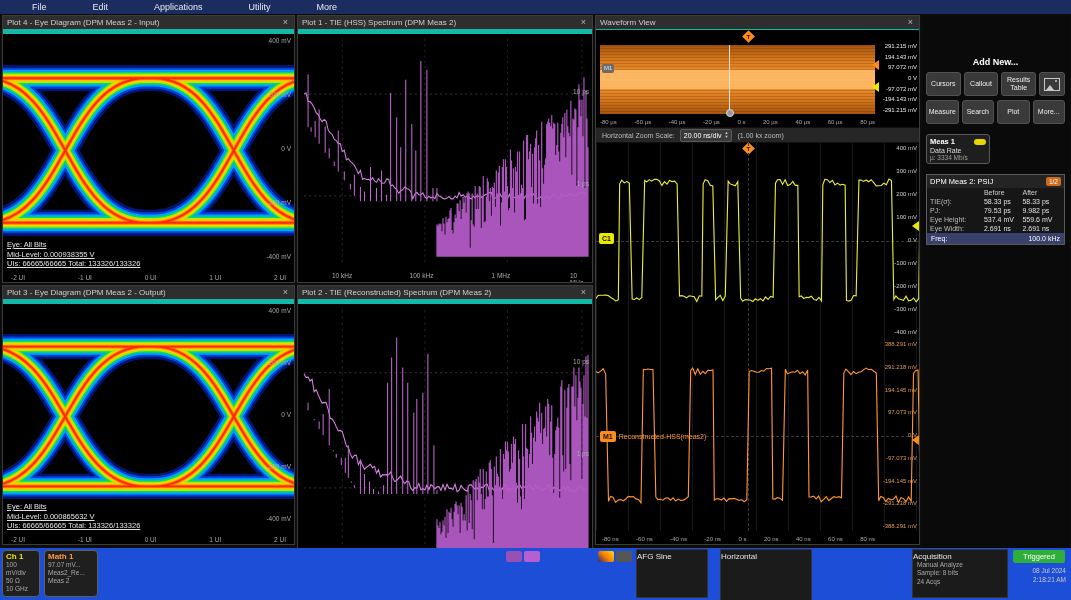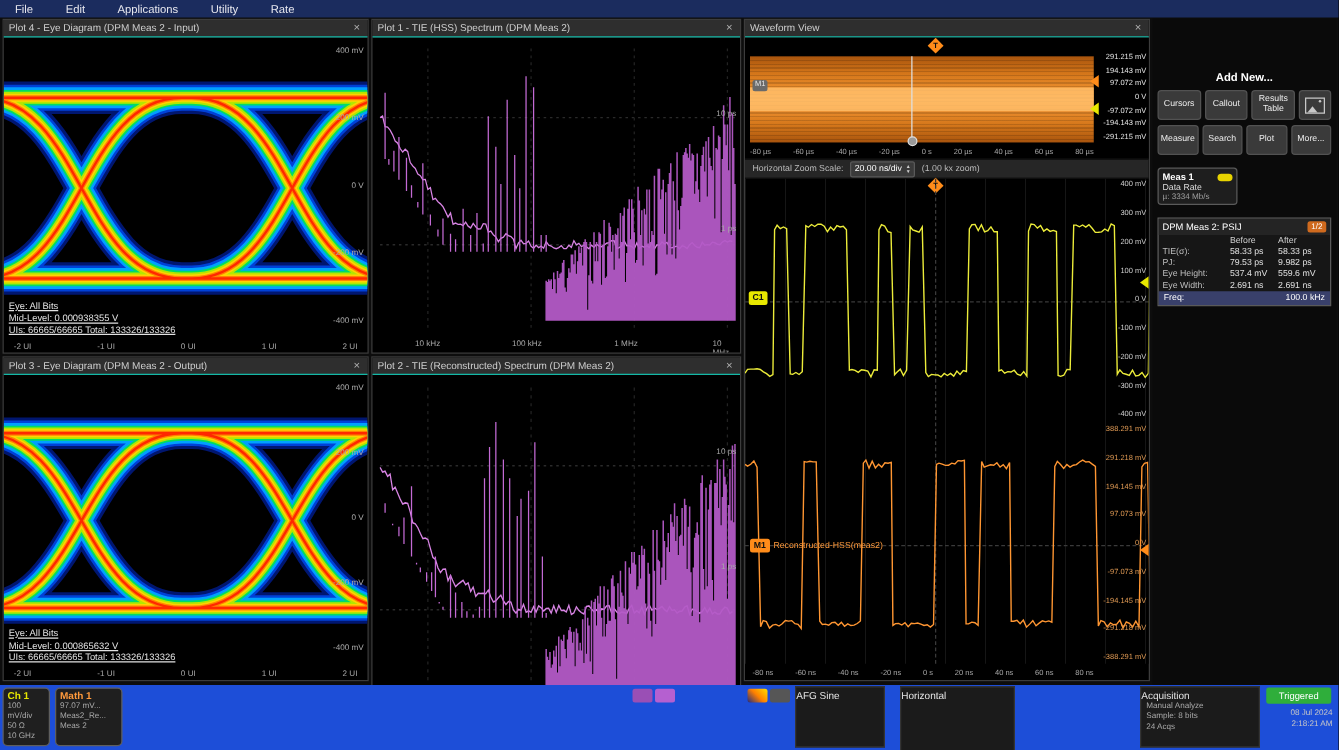--- a/index.html
+++ b/index.html
@@ -2,24 +2,24 @@
 <html><head>
 <meta charset="utf-8">
 <style>
   html,body{margin:0;padding:0;background:#000;}
   .screen{position:relative;width:1071px;height:600px;background:#0d0d0d;overflow:hidden;
           font-family:"Liberation Sans",sans-serif;-webkit-font-smoothing:antialiased;}
   
   .menubar{position:absolute;left:0;top:0;width:100%;height:14px;background:#1b2c5e;
            display:flex;align-items:center;gap:26px;padding-left:12px;box-sizing:border-box;
            font-size:9px;color:#e8e8ef;}
-  .menubar span{cursor:default;}
+  .menubar span{cursor:default;margin-left:20px;}
   
   .panel{position:absolute;background:#000;border:1px solid #3c3c3c;box-sizing:border-box;}
-  .phead{height:13px;background:#2e2e2e;border-bottom:1px solid #14b8a6;display:flex;
+  .phead{height:13px;background:#2e2e2e;border-bottom:5px solid #14b8a6;display:flex;
          align-items:center;padding:0 4px;font-size:8px;color:#cfcfcf;white-space:nowrap;overflow:hidden;}
   .phead .x{margin-left:auto;color:#b5b5b5;font-size:9px;line-height:9px;padding:0 2px;cursor:pointer;}
   .pbody{position:absolute;left:0;top:14px;right:0;bottom:0;overflow:hidden;}
   svg.fill{position:absolute;left:0;top:0;width:100%;height:100%;}
   
   .axis-col{position:absolute;display:flex;flex-direction:column;justify-content:space-between;
             text-align:right;font-size:6.5px;color:#a8a8a8;line-height:1;pointer-events:none;}
   .axis-row{position:absolute;display:flex;justify-content:space-between;font-size:6.5px;
             color:#a8a8a8;line-height:1;pointer-events:none;}
   
@@ -119,21 +119,21 @@
 </head>
 <body>
 
 <div class="screen">
 
   <div class="menubar">
     <span>File</span>
     <span>Edit</span>
     <span>Applications</span>
     <span>Utility</span>
-    <span>Rate</span>
+    <span>More</span>
   </div>
 
   <div class="panel" style="left:2px;top:15px;width:293px;height:268px;">
     <div class="phead">
       <span>Plot 4 - Eye Diagram (DPM Meas 2 - Input)</span>
       <span class="x">×</span>
     </div>
     <div class="pbody">
       <svg id="eyeA" class="eye-svg" viewBox="0 0 290 230" preserveAspectRatio="none">
           <path d="M-10,46 H300 M-10,184 H300 M-18,46 C62,46 62,184 142,184 M-18,184 C62,184 62,46 142,46 M150,46 C230,46 230,184 310,184 M150,184 C230,184 230,46 310,46" fill="none" stroke="#001670" stroke-width="25" stroke-linecap="round"></path>

